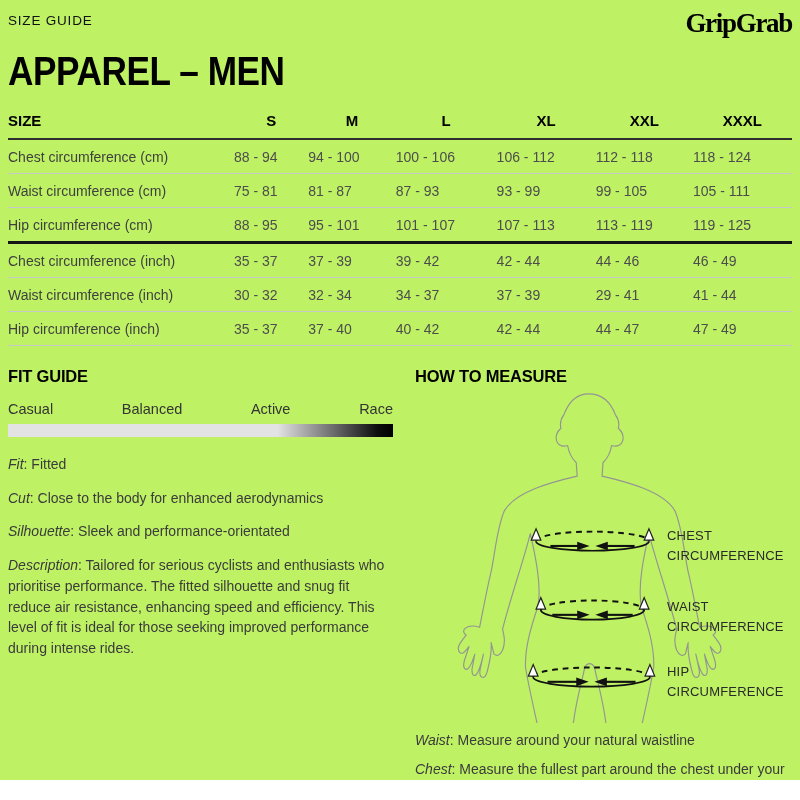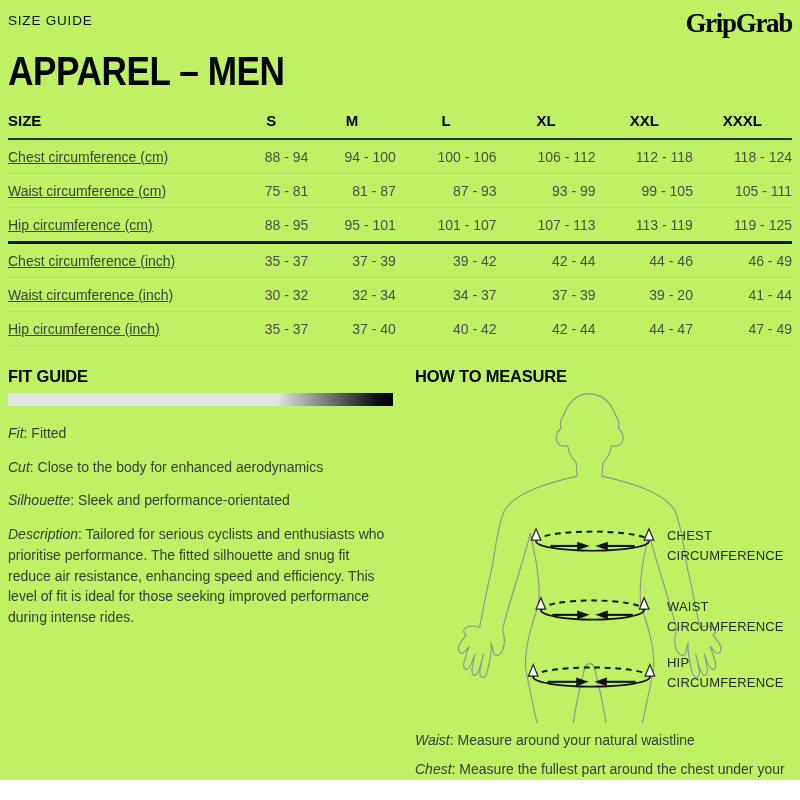--- a/index.html
+++ b/index.html
@@ -18,24 +18,24 @@
     transform:scaleX(.88); transform-origin:left center; white-space:nowrap; color:#000;
   }
   
   table { width:100%; border-collapse:collapse; margin-top:13px; }
   thead th {
     font-size:15px; font-weight:700; color:#000; text-align:center;
     padding:5px 0 9px; border-bottom:2px solid #2e2e2e;
   }
   thead th.label-col { text-align:left; width:226px; }
   tbody td {
-    font-size:14px; color:#4d4d4d; text-align:right;
+    font-size:14px; color:#4d4d4d; text-align:left;
     padding:8.5px 0; border-bottom:1px solid #c8c8c8;
   }
-  tbody td.row-label { text-align:left; color:#3f3f3f;text-decoration:underline; }
+  tbody td.row-label { text-align:left; color:#3f3f3f; }
   tr.unit-divider td { border-bottom:3px solid #161616; }
   
   .columns { display:flex; gap:22px; margin-top:21px; }
   .left-col { width:385px; flex:0 0 385px; }
   .right-col { flex:1; position:relative; }
   h2 { font-size:16.5px; font-weight:800; letter-spacing:-.2px; color:#000; }
   
   .scale-labels { display:flex; justify-content:space-between; margin-top:15px; font-size:14.5px; color:#343434; }
   .scale-bar {
     height:13px; margin-top:7px;
@@ -44,21 +44,21 @@
   .attr-block { margin-top:17px; }
   .attr-line { font-size:14px; color:#3b3b3b; line-height:1.48; margin-bottom:13px; }
   .attr-line em, .tip-line em { font-style:italic; color:#3b3b3b; }
   
   .figure-wrap { position:relative; height:334px; margin-top:4px; }
   .figure-wrap svg { position:absolute; left:34px; top:0; }
   .diagram-label {
     position:absolute; left:252px; font-size:13px; color:#2a2a2a;
     line-height:1.5; letter-spacing:.2px;
   }
-  .dl-pos0 { top:136px; } .dl-pos1 { top:207px; } .dl-pos2 { top:263px; }
+  .dl-pos0 { top:136px; } .dl-pos1 { top:207px; } .dl-pos2 { top:272px; }
   .tips { margin-top:6px; }
   .tip-line { font-size:14px; color:#3b3b3b; line-height:1.5; margin-bottom:8px; }
   
   .body-line { fill:none; stroke:#949494; stroke-width:1.2; stroke-linejoin:round; stroke-linecap:round; }
   .m-dash  { fill:none; stroke:#111; stroke-width:2; stroke-dasharray:6 5; }
   .m-solid { fill:none; stroke:#111; stroke-width:1.8; }
   .m-arrow { stroke:#111; stroke-width:2.2; }
   .m-head  { fill:#111; }
   .m-tri   { fill:#fff; stroke:#222; stroke-width:1.3; }
 </style>
@@ -122,39 +122,45 @@
           <td>42 - 44</td>
           <td>44 - 46</td>
           <td>46 - 49</td>
         </tr>
         <tr>
           <td class="row-label">Waist circumference (inch)</td>
           <td>30 - 32</td>
           <td>32 - 34</td>
           <td>34 - 37</td>
           <td>37 - 39</td>
-          <td>39 - 20</td>
+          <td>29 - 41</td>
           <td>41 - 44</td>
         </tr>
         <tr>
           <td class="row-label">Hip circumference (inch)</td>
           <td>35 - 37</td>
           <td>37 - 40</td>
           <td>40 - 42</td>
           <td>42 - 44</td>
           <td>44 - 47</td>
           <td>47 - 49</td>
         </tr>
       </tbody>
   </table>
 
   <div class="columns">
 
     <div class="left-col">
       <h2>FIT GUIDE</h2>
+      <div class="scale-labels" id="scale-labels">
+          <span>Casual</span>
+          <span>Balanced</span>
+          <span>Active</span>
+          <span>Race</span>
+        </div>
       <div class="scale-bar"></div>
       <div class="attr-block" id="fit-attributes">
           <p class="attr-line"><em>Fit</em>: Fitted</p>
           <p class="attr-line"><em>Cut</em>: Close to the body for enhanced aerodynamics</p>
           <p class="attr-line"><em>Silhouette</em>: Sleek and performance-orientated</p>
           <p class="attr-line"><em>Description</em>: Tailored for serious cyclists and enthusiasts who prioritise performance. The fitted silhouette and snug fit reduce air resistance, enhancing speed and efficiency. This level of fit is ideal for those seeking improved performance during intense rides.</p>
         </div>
     </div>
 
     <div class="right-col">

